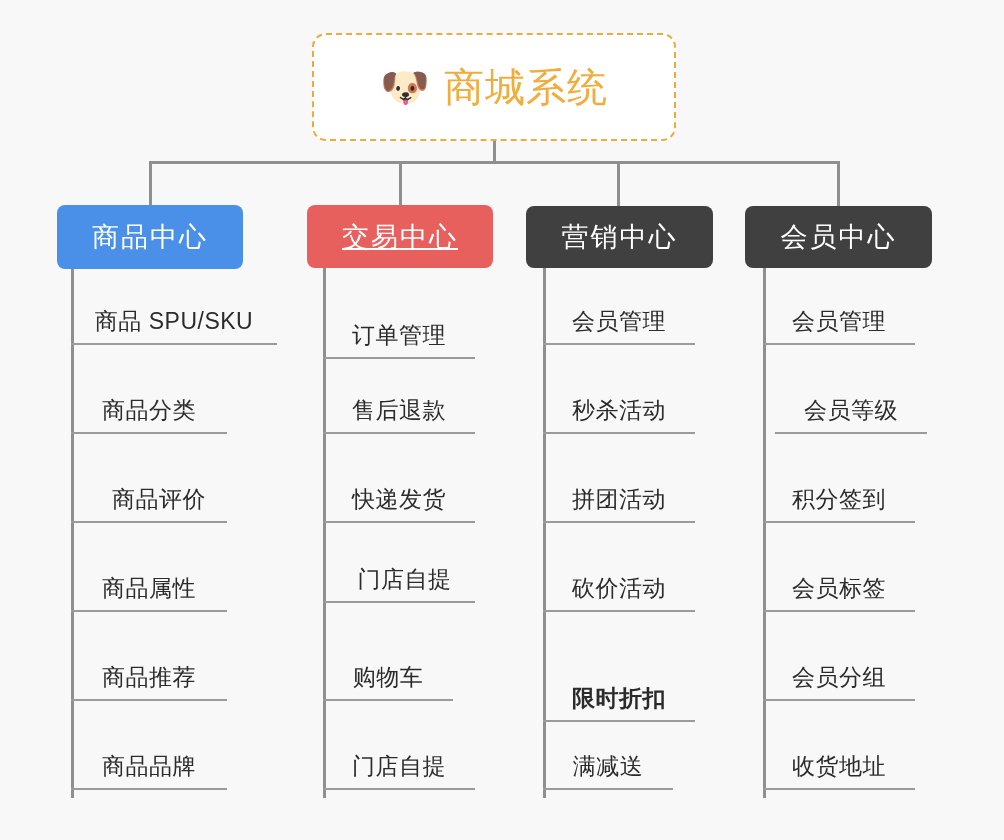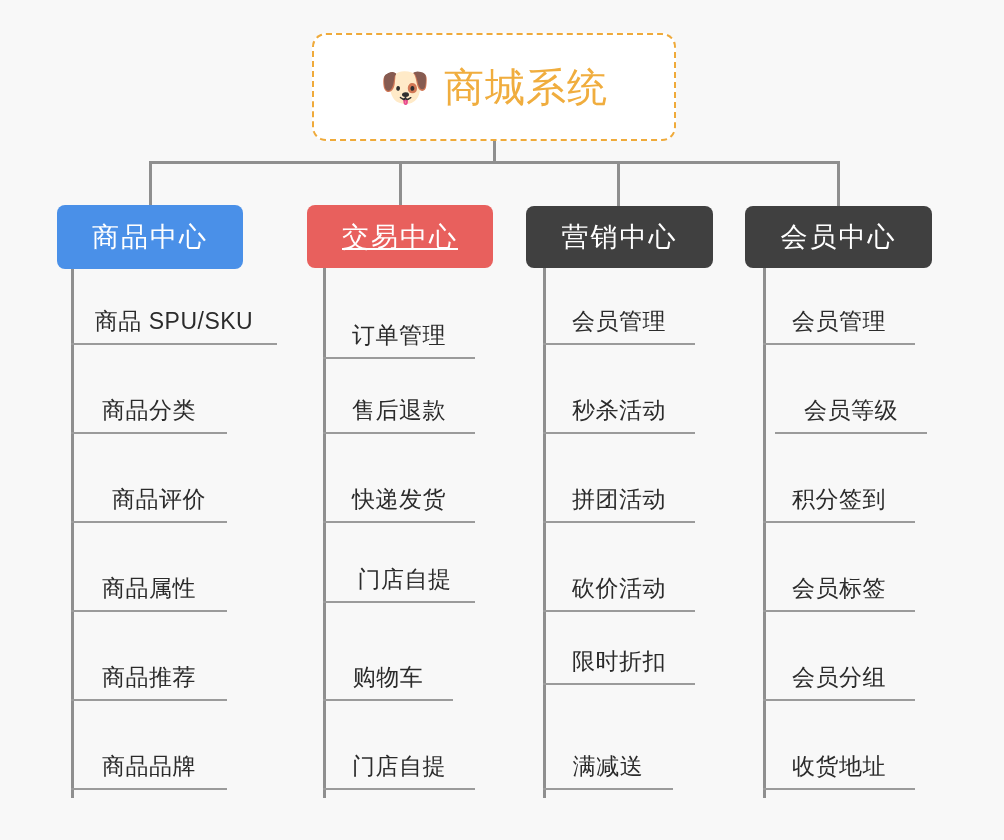--- a/index.html
+++ b/index.html
@@ -179,21 +179,21 @@
     </div>
     <div class="leaf" style="left:17px; top:139px; width:152px; height:89px;">
       <span>秒杀活动</span>
     </div>
     <div class="leaf" style="left:17px; top:228px; width:152px; height:89px;">
       <span>拼团活动</span>
     </div>
     <div class="leaf" style="left:17px; top:317px; width:152px; height:89px;">
       <span>砍价活动</span>
     </div>
-    <div class="leaf" style="left:17px; top:390px; width:152px; height:89px;">
+    <div class="leaf" style="left:17px; top:427px; width:152px; height:89px;font-weight:bold;">
       <span>限时折扣</span>
     </div>
     <div class="leaf" style="left:17px; top:495px; width:130px; height:89px;">
       <span>满减送</span>
     </div>
   </div>
 
   <div class="column" style="left:745px; top:206px; width:200px;">
     <div class="cat-header" style="width:187px; height:62px; background:#404040;">
       <span>会员中心</span>

